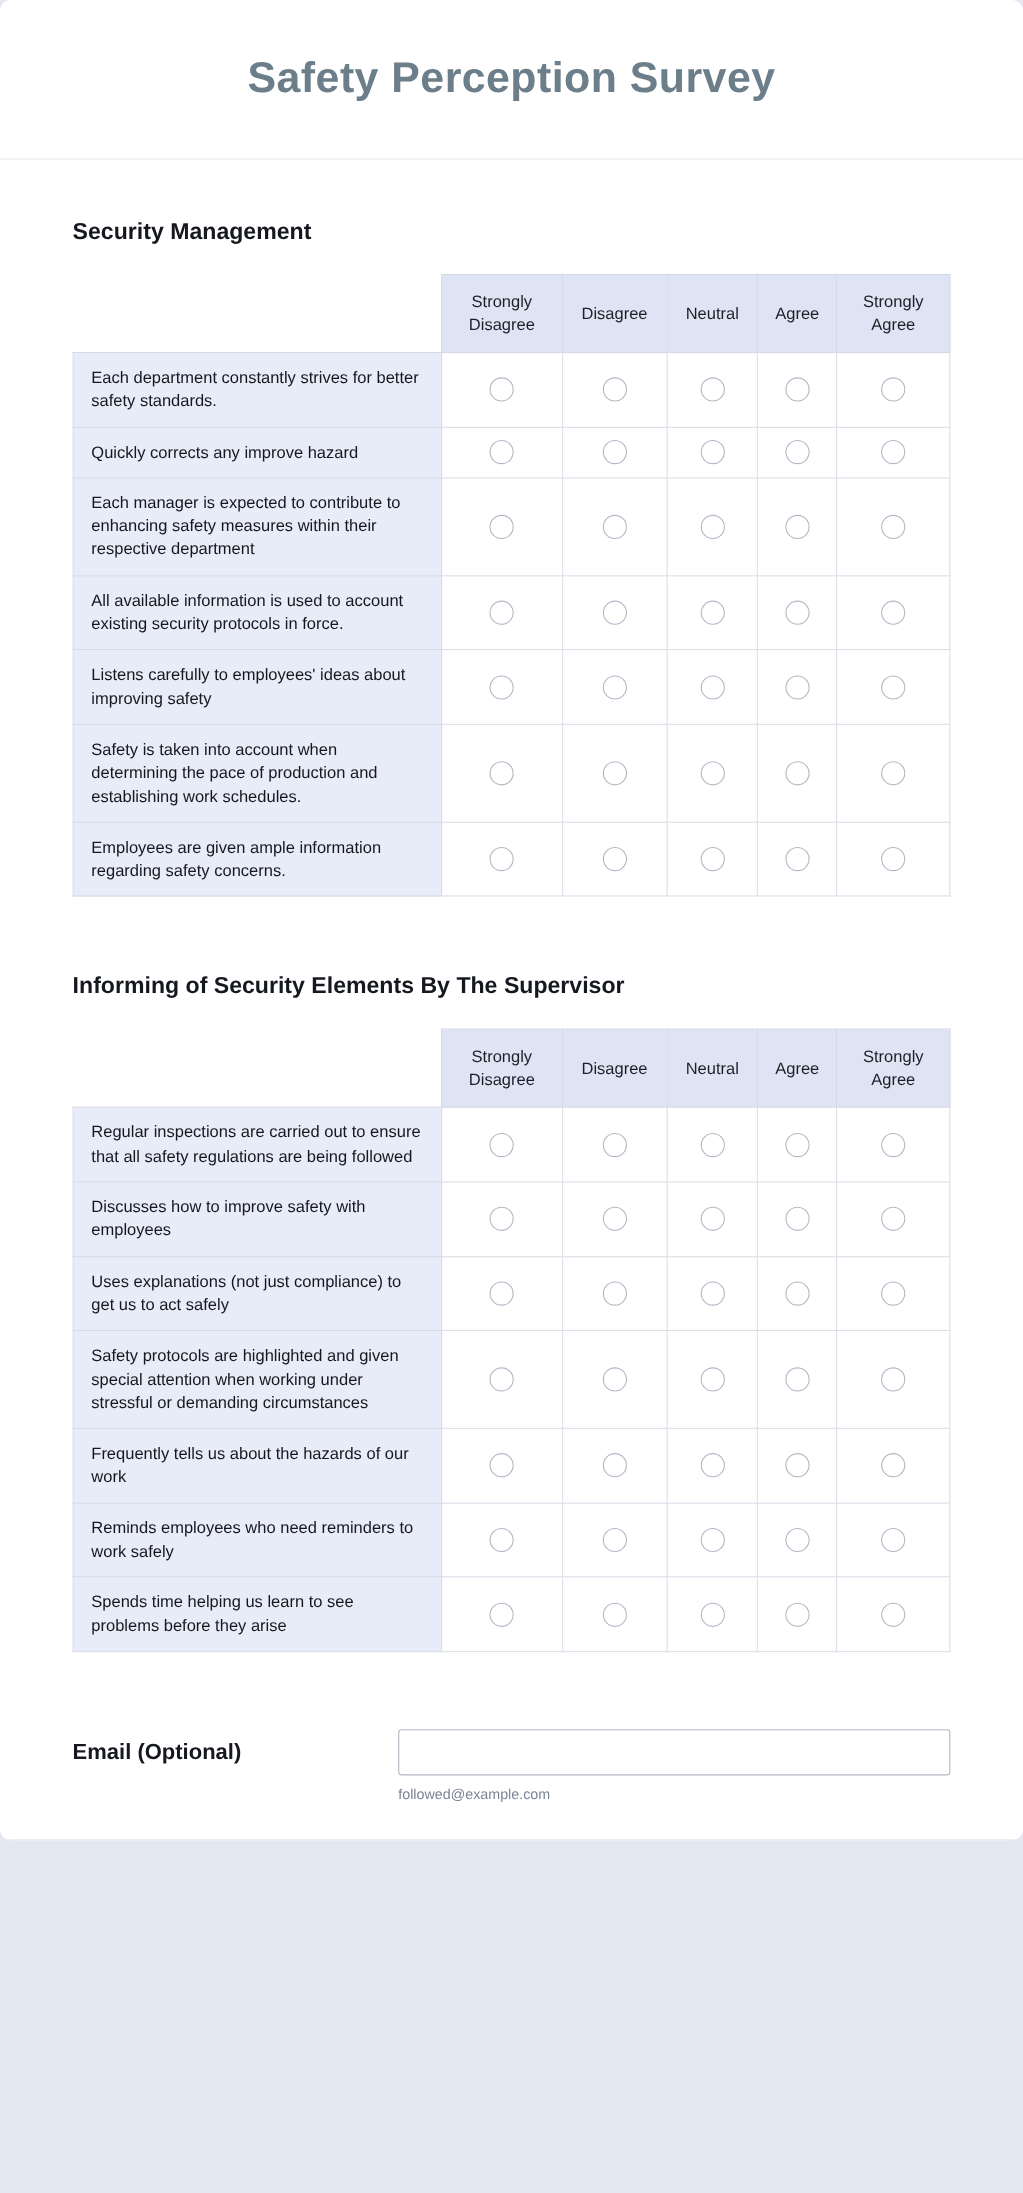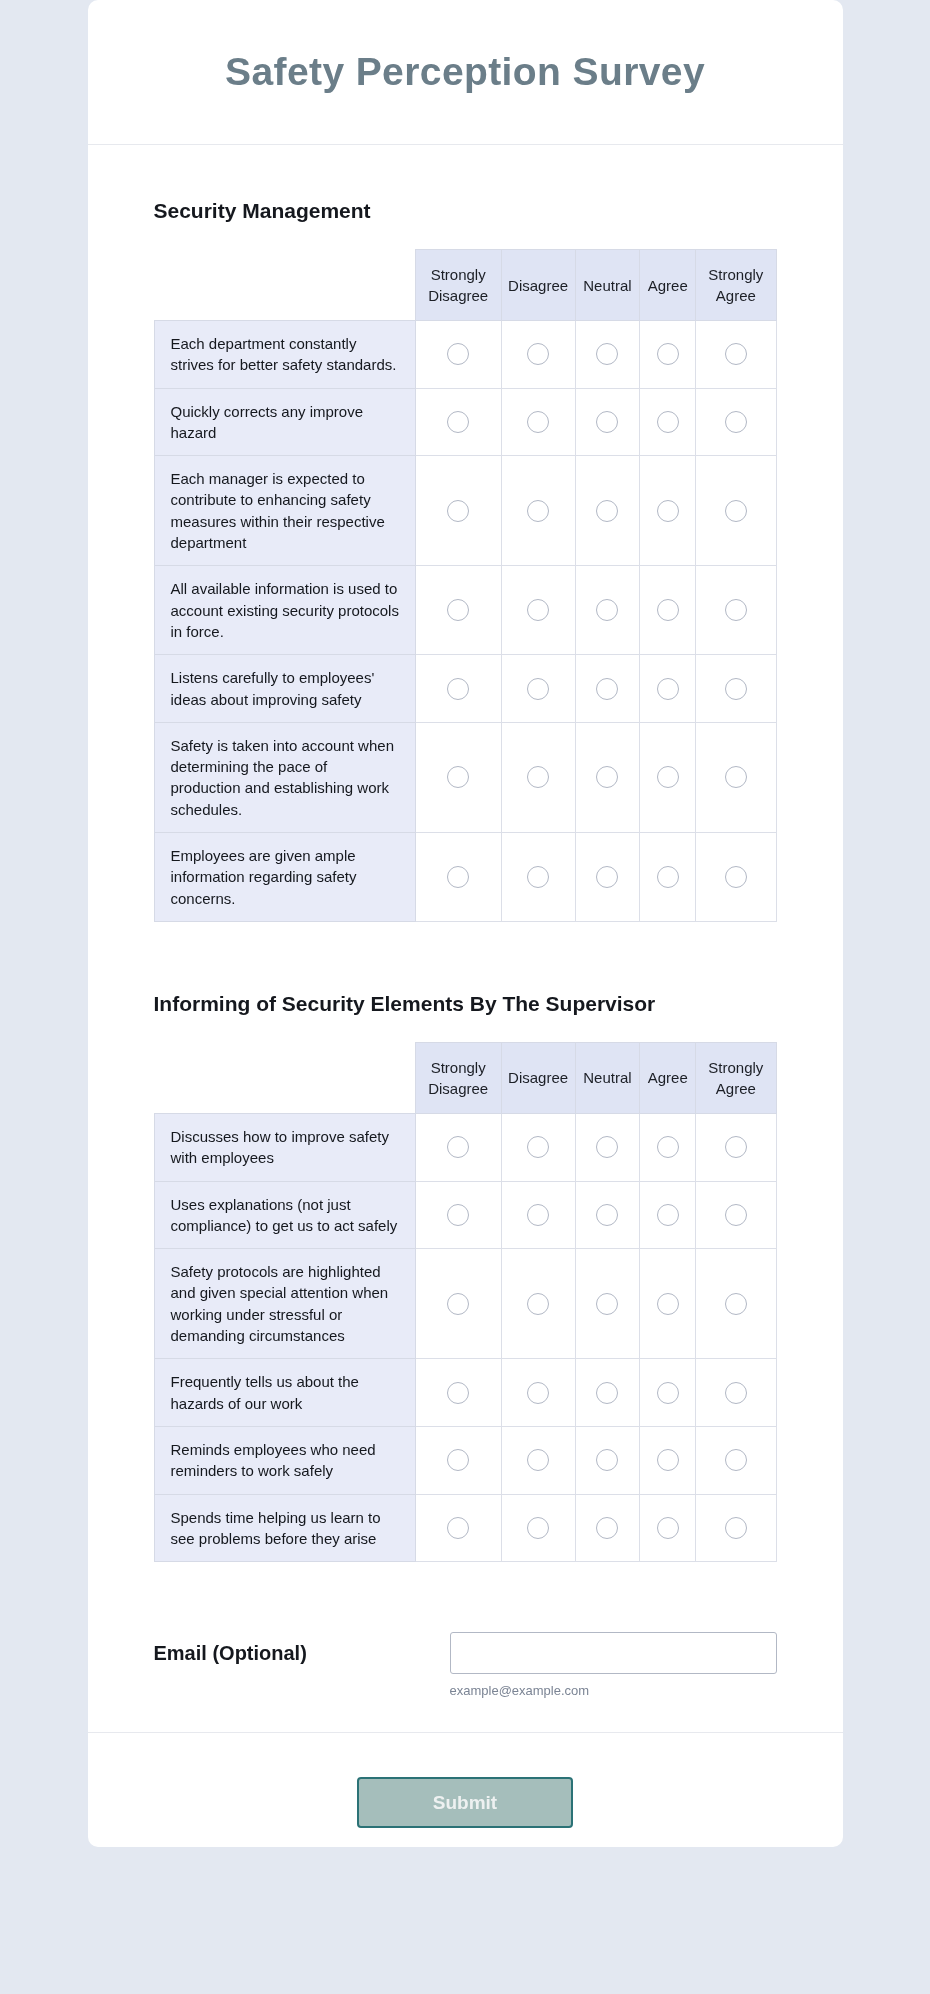--- a/index.html
+++ b/index.html
@@ -4,21 +4,21 @@
 <style>
   * { box-sizing: border-box; margin: 0; padding: 0; }
   html, body { background: #e3e8f1; }
   body {
     font-family: "Liberation Sans", sans-serif;
     color: #15181e;
     width: 930px;
     margin: 0 auto;
   }
   .card {
-    width: 755px;
+    width: 930px;
     background: #ffffff;
     border-radius: 10px;
     overflow: hidden;
     margin: 0 auto 36px auto;
   }
   .form-header { padding: 50px 66px 50px; }
   .form-title {
     text-align: center;
     font-size: 39px;
     font-weight: bold;
@@ -239,20 +239,28 @@
           <th class="corner"></th>
         <th class="col-head">Strongly Disagree</th>
                 <th class="col-head">Disagree</th>
                 <th class="col-head">Neutral</th>
                 <th class="col-head">Agree</th>
                 <th class="col-head">Strongly Agree</th>
               </tr>
       </thead>
       <tbody>
               <tr>
+                <td class="q-label">Regular inspections are carried out to ensure that all safety regulations are being followed</td>
+                <td class="opt-cell"><input type="radio" name="section1-row0" class="radio" style=""></td>
+                <td class="opt-cell"><input type="radio" name="section1-row0" class="radio" style=""></td>
+                <td class="opt-cell"><input type="radio" name="section1-row0" class="radio" style=""></td>
+                <td class="opt-cell"><input type="radio" name="section1-row0" class="radio" style=""></td>
+                <td class="opt-cell"><input type="radio" name="section1-row0" class="radio" style=""></td>
+              </tr>
+              <tr>
                 <td class="q-label">Discusses how to improve safety with employees</td>
                 <td class="opt-cell"><input type="radio" name="section1-row1" class="radio" style=""></td>
                 <td class="opt-cell"><input type="radio" name="section1-row1" class="radio" style=""></td>
                 <td class="opt-cell"><input type="radio" name="section1-row1" class="radio" style=""></td>
                 <td class="opt-cell"><input type="radio" name="section1-row1" class="radio" style=""></td>
                 <td class="opt-cell"><input type="radio" name="section1-row1" class="radio" style=""></td>
               </tr>
               <tr>
                 <td class="q-label">Uses explanations (not just compliance) to get us to act safely</td>
                 <td class="opt-cell"><input type="radio" name="section1-row2" class="radio" style=""></td>
@@ -295,24 +303,21 @@
               </tr>
             </tbody>
     </table>
   </div>
 </div>
 
     <div class="email-section">
       <label class="email-label">Email (Optional)</label>
       <div class="email-field">
         <input type="email" class="email-input" value="" style="">
-        <div class="email-sublabel">example@example.com</div>
+        <div class="email-sublabel">followed@example.com</div>
       </div>
     </div>
   </div>
 
   <div class="divider"></div>
 
-  <div class="submit-bar">
-    <button type="button" class="submit-button">Submit</button>
-  </div>
 
 </div>
 
 </body></html>

